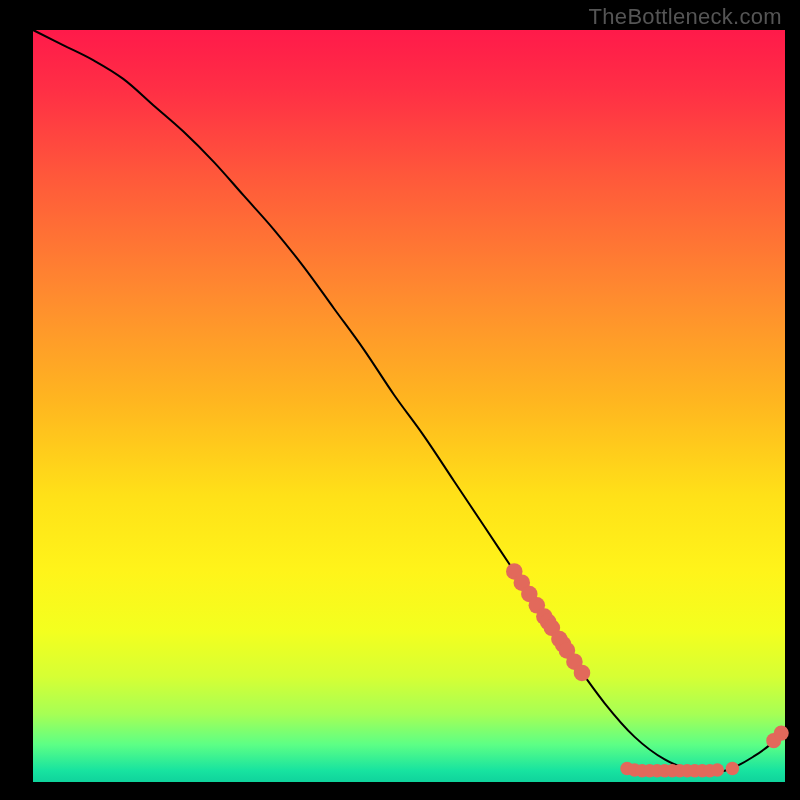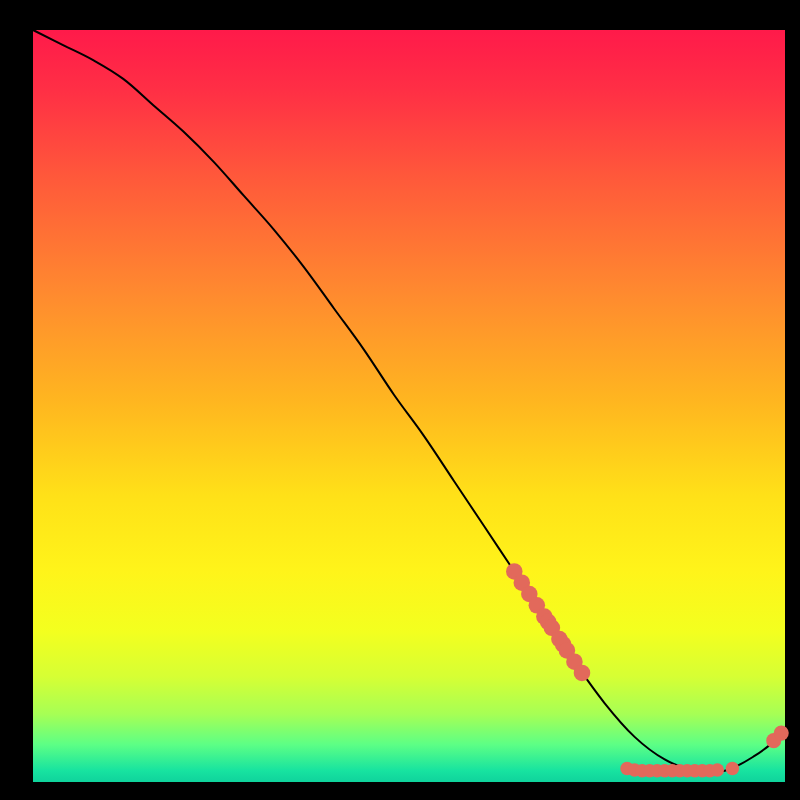--- a/index.html
+++ b/index.html
@@ -27,20 +27,21 @@
     z-index: 10;
   }
   svg {
     display: block;
   }
 </style>
 </head>
 <body>
 
 <div class="wrap">
+  <div class="watermark">TheBottleneck.com</div>
   <svg id="chart" width="800" height="800" viewBox="0 0 800 800">
     <defs>
       <linearGradient id="bg-grad" x1="0" y1="0" x2="0" y2="1">
           <stop offset="0%" stop-color="#ff1a4a"></stop>
           <stop offset="8%" stop-color="#ff2f45"></stop>
           <stop offset="20%" stop-color="#ff5a3a"></stop>
           <stop offset="35%" stop-color="#ff8a2f"></stop>
           <stop offset="50%" stop-color="#ffb81f"></stop>
           <stop offset="62%" stop-color="#ffe118"></stop>
           <stop offset="72%" stop-color="#fff41a"></stop>

